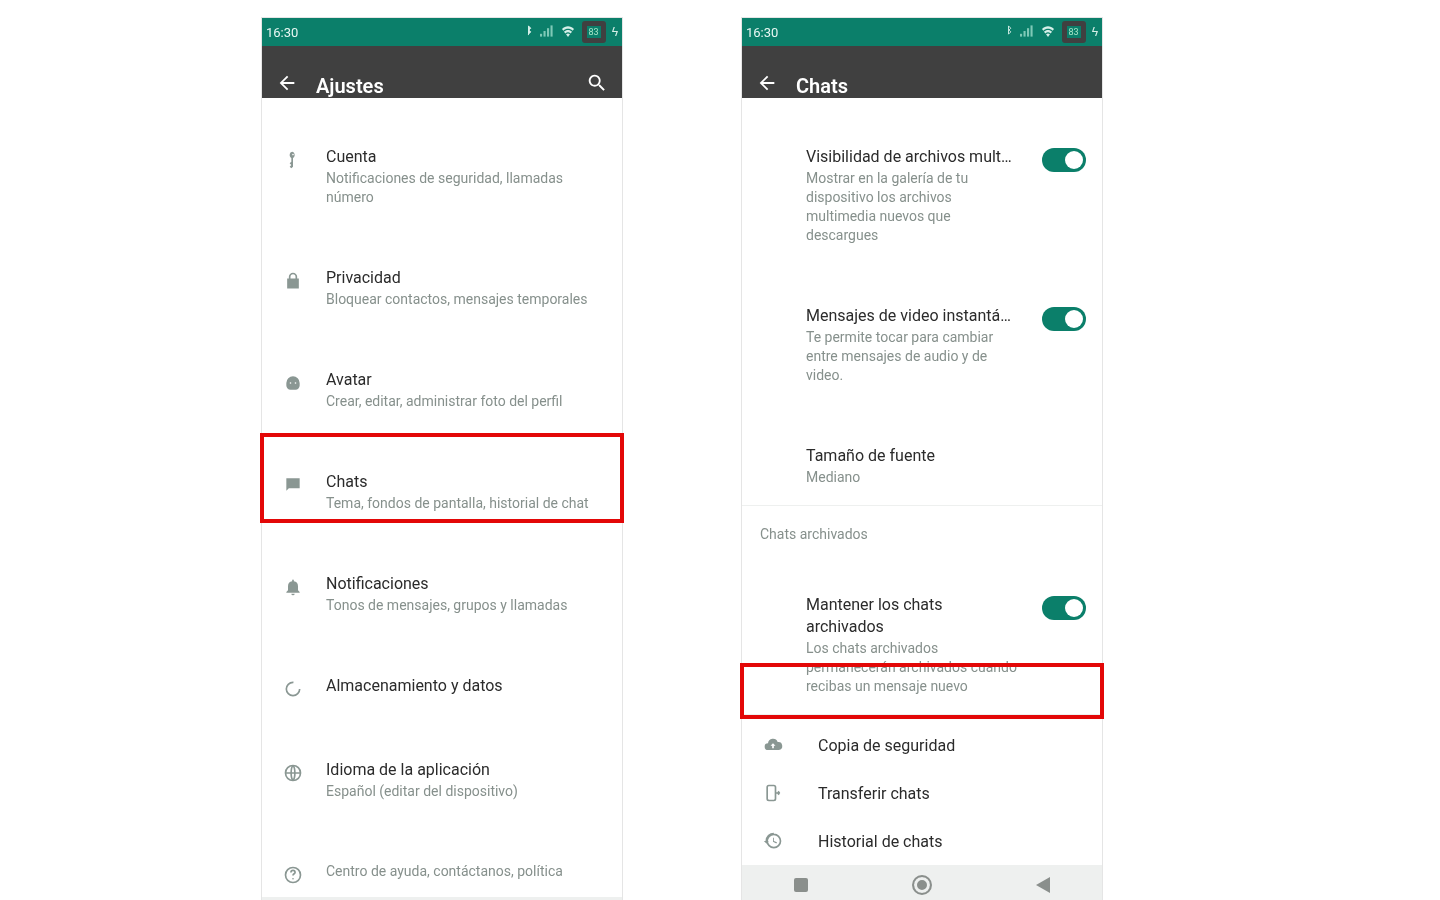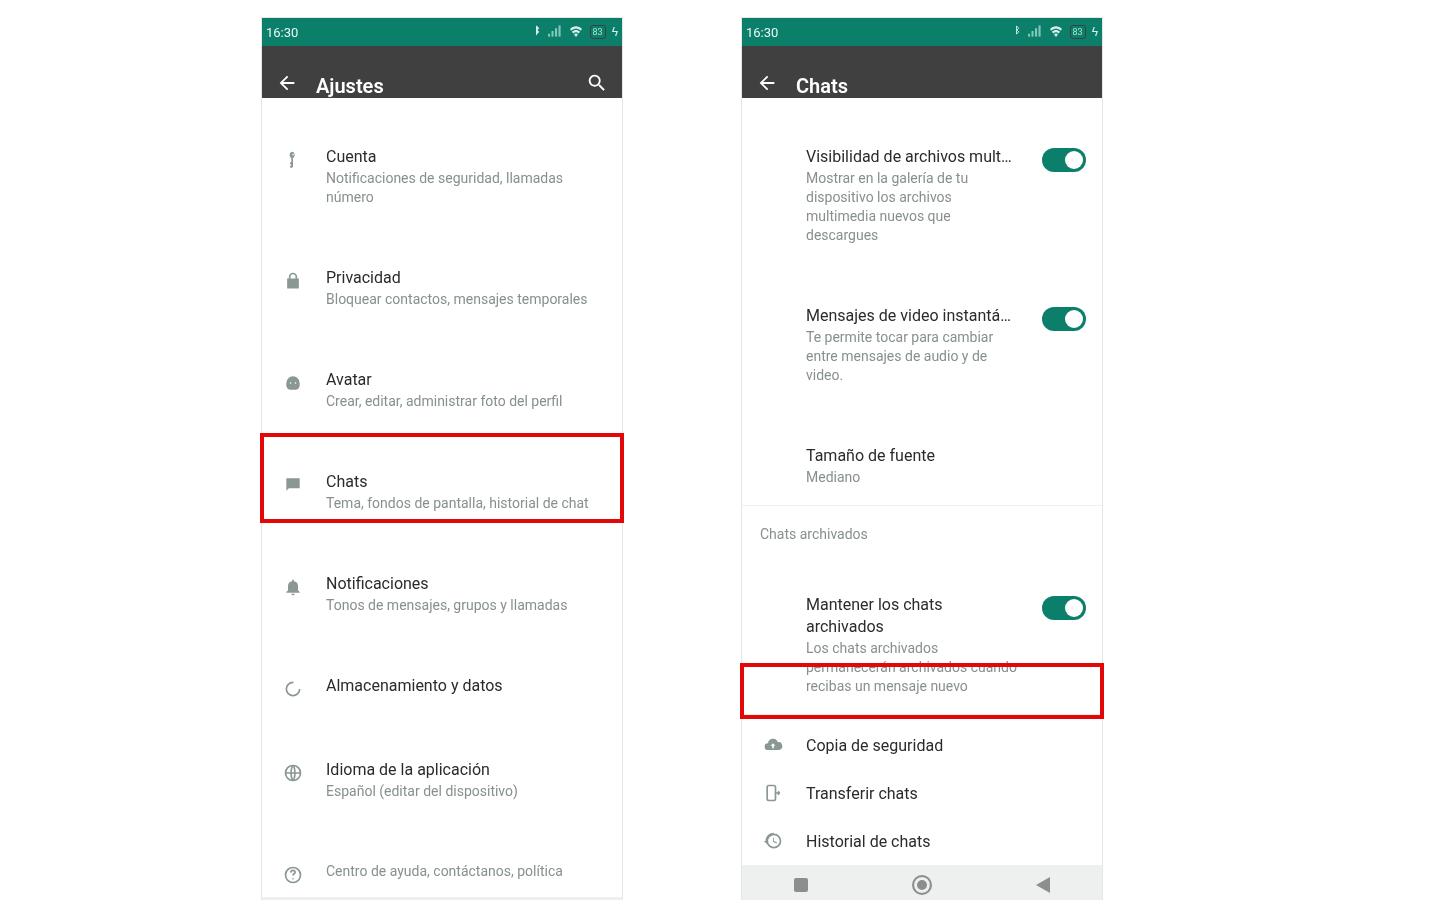--- a/index.html
+++ b/index.html
@@ -25,21 +25,21 @@
     height: 28px;
     display: flex;
     align-items: center;
     justify-content: space-between;
     padding: 0 4px;
     font-size: 13px;
   }
   .statusbar .right-icons { display:flex; align-items:center; gap:6px; }
   .statusbar .batt {
     display:inline-flex; align-items:center;
-    border:1px solid #404040; border-radius:3px; padding:0 2px;
+    border:5px solid #404040; border-radius:3px; padding:0 2px;
     font-size:9px; color:#a9e6c8; line-height:12px;
   }
   .appbar {
     background: #404040;
     color: #fff;
     height: 52px;
     display: flex;
     align-items: flex-end;
     padding: 0 14px;
     gap: 18px;
@@ -78,21 +78,21 @@
     width:18px; height:18px; border-radius:50%; background:#fff;
   }
   .section-label {
     font-size:14px; color:#86908c;
     padding: 14px 18px 4px 18px;
   }
   .ellipsis { white-space:nowrap; overflow:hidden; text-overflow:ellipsis; }
   .simple-row {
     display:flex; align-items:center;
     padding: 14px 16px 14px 18px;
-    gap:20px;
+    gap:32px;
   }
   .simple-row .icon { width:26px; display:flex; justify-content:center; color:#8a9793; fill:#8a9793; flex-shrink:0;}
   .simple-row .icon svg{width:20px;height:20px;}
   .simple-row .t1 { font-size:16px; color:#2b2b2b; }
   .navbar {
     background:#eef0ef;
     height:40px;
     display:flex;
     align-items:center;
     justify-content:space-around;

